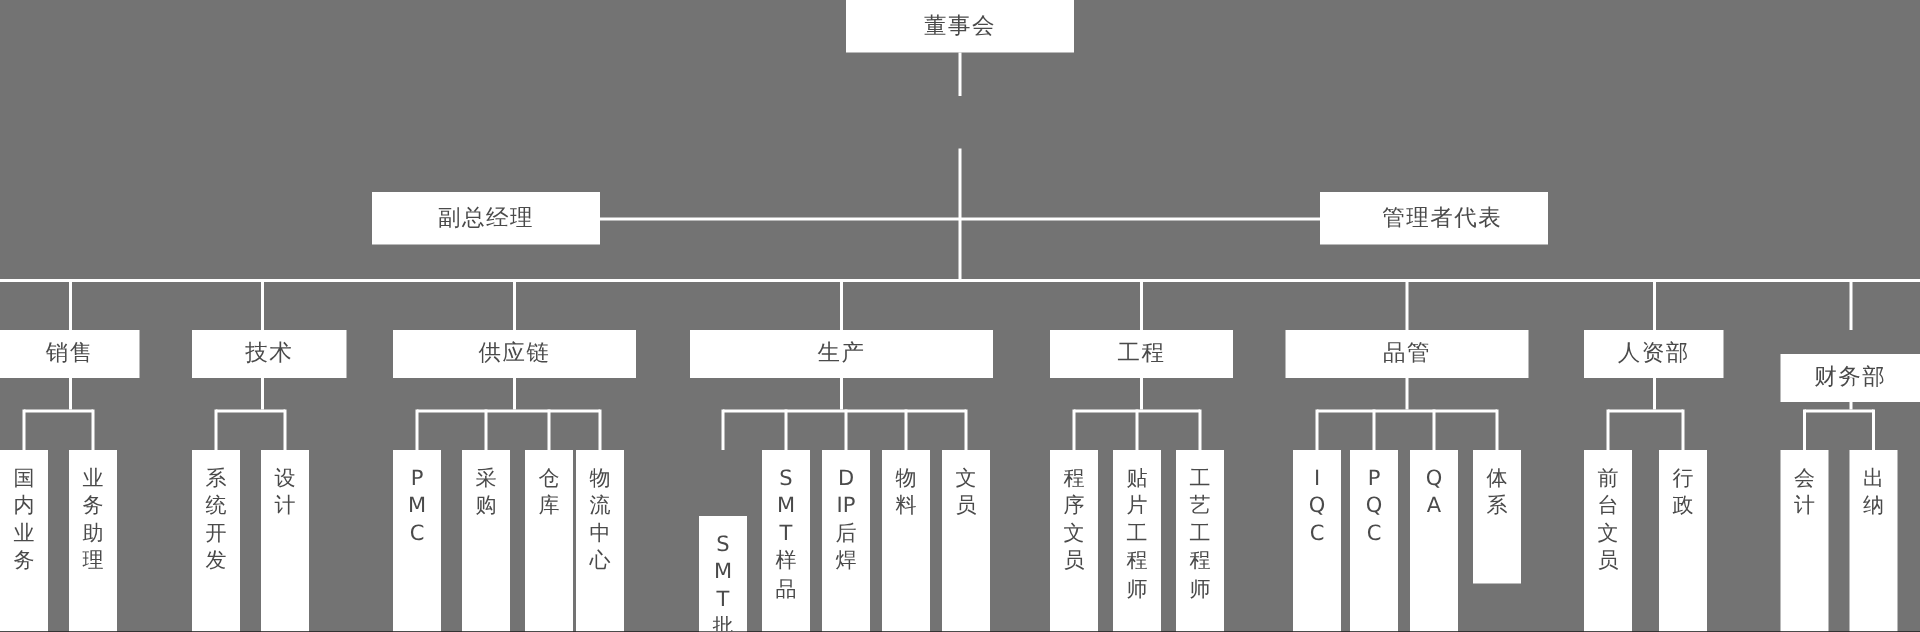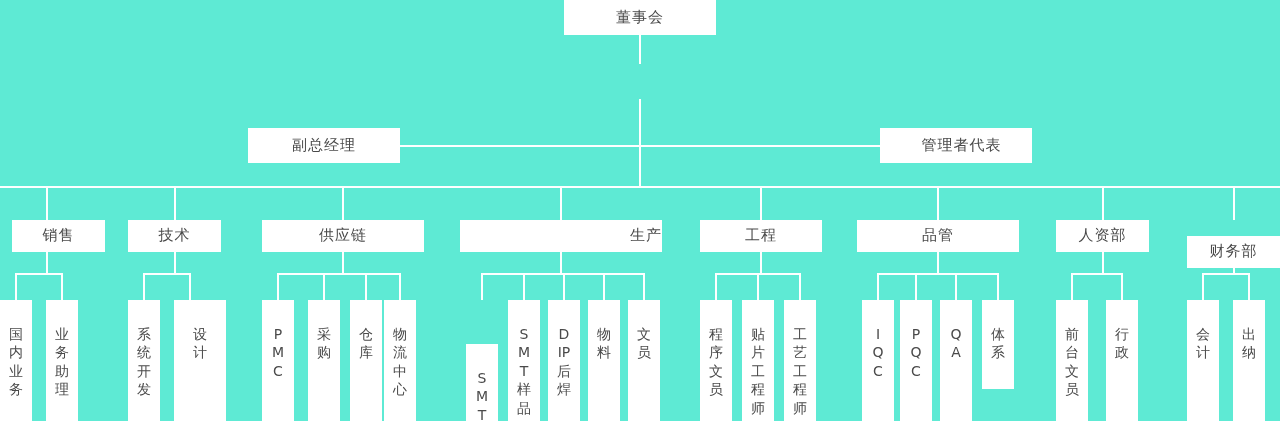--- a/index.html
+++ b/index.html
@@ -4,21 +4,21 @@
 <style>
   html, body {
     margin: 0;
     padding: 0;
     background: #000000;
   }
   #chart-root {
     position: relative;
     width: 1280px;
     height: 421px;
-    background: #5eead4;
+    background: #737373;
     overflow: hidden;
     font-family: "DejaVu Sans", "Liberation Sans", sans-serif;
   }
   .node {
     position: absolute;
     background: #ffffff;
     color: #4a4a4a;
     display: flex;
     align-items: center;
     justify-content: center;
@@ -31,21 +31,21 @@
     font-size: 15px;
   }
   .node.level-dept {
     font-size: 15px;
   }
   .node.leaf {
     font-size: 14px;
     letter-spacing: 0px;
     align-items: flex-start;
     justify-content: center;
-    padding-top: 25px;
+    padding-top: 10px;
     line-height: 1.32;
   }
   .leaf-text {
     display: block;
     width: 1em;
     text-align: center;
     word-break: break-all;
     white-space: normal;
   }
   .conn {
@@ -74,45 +74,45 @@
   </div>
 
   <div class="conn conn-v" style="left:639px; top:35px; height:29px;"></div>
   <div class="conn conn-v" style="left:639px; top:99px; height:88px;"></div>
   <div class="conn conn-h" style="left:400px; top:145px; width:480px;"></div>
 
   <div class="conn conn-h" style="left:0px; top:186px; width:1280px;"></div>
 
   <div id="dept-layer">
       <div class="conn conn-v" style="left:46px; top:186px; height:34px;"></div>
-      <div class="node level-dept" style="left:0px; top:220px; width:93px; height:32px;margin-left:12px;">
+      <div class="node level-dept" style="left:0px; top:220px; width:93px; height:32px;">
         <span>销售</span>
       </div>
       <div class="conn conn-v" style="left:46px; top:252px; height:21px;"></div>
       <div class="conn conn-h" style="left:16px; top:273px; width:46px;"></div>
       <div class="conn conn-v" style="left:15px; top:273px; height:27px;"></div>
       <div class="node leaf" style="left:0px; top:300px; width:32px; height:121px;">
         <span class="leaf-text">国内业务</span>
       </div>
       <div class="conn conn-v" style="left:61px; top:273px; height:27px;"></div>
       <div class="node leaf" style="left:46px; top:300px; width:32px; height:121px;">
         <span class="leaf-text">业务助理</span>
       </div>
       <div class="conn conn-v" style="left:174px; top:186px; height:34px;"></div>
-      <div class="node level-dept" style="left:128px; top:220px; width:93px; height:32px;">
+      <div class="node level-dept" style="left:128px; top:220px; width:103px; height:32px;">
         <span>技术</span>
       </div>
       <div class="conn conn-v" style="left:174px; top:252px; height:21px;"></div>
       <div class="conn conn-h" style="left:144px; top:273px; width:46px;"></div>
       <div class="conn conn-v" style="left:143px; top:273px; height:27px;"></div>
       <div class="node leaf" style="left:128px; top:300px; width:32px; height:121px;">
         <span class="leaf-text">系统开发</span>
       </div>
       <div class="conn conn-v" style="left:189px; top:273px; height:27px;"></div>
-      <div class="node leaf" style="left:174px; top:300px; width:52px; height:121px;">
+      <div class="node leaf" style="left:174px; top:300px; width:32px; height:121px;">
         <span class="leaf-text">设计</span>
       </div>
       <div class="conn conn-v" style="left:342px; top:186px; height:34px;"></div>
       <div class="node level-dept" style="left:262px; top:220px; width:162px; height:32px;">
         <span>供应链</span>
       </div>
       <div class="conn conn-v" style="left:342px; top:252px; height:21px;"></div>
       <div class="conn conn-h" style="left:278px; top:273px; width:122px;"></div>
       <div class="conn conn-v" style="left:277px; top:273px; height:27px;"></div>
       <div class="node leaf" style="left:262px; top:300px; width:32px; height:121px;">
@@ -124,21 +124,21 @@
       </div>
       <div class="conn conn-v" style="left:365px; top:273px; height:27px;"></div>
       <div class="node leaf" style="left:350px; top:300px; width:32px; height:121px;">
         <span class="leaf-text">仓库</span>
       </div>
       <div class="conn conn-v" style="left:399px; top:273px; height:27px;"></div>
       <div class="node leaf" style="left:384px; top:300px; width:32px; height:121px;">
         <span class="leaf-text">物流中心</span>
       </div>
       <div class="conn conn-v" style="left:560px; top:186px; height:34px;"></div>
-      <div class="node level-dept" style="left:460px; top:220px; width:202px; height:32px;justify-content:flex-end;">
+      <div class="node level-dept" style="left:460px; top:220px; width:202px; height:32px;">
         <span>生产</span>
       </div>
       <div class="conn conn-v" style="left:560px; top:252px; height:21px;"></div>
       <div class="conn conn-h" style="left:482px; top:273px; width:162px;"></div>
       <div class="conn conn-v" style="left:481px; top:273px; height:27px;"></div>
       <div class="node leaf" style="left:466px; top:300px; width:32px; height:121px;margin-top:44px;">
         <span class="leaf-text">SMT批量</span>
       </div>
       <div class="conn conn-v" style="left:523px; top:273px; height:27px;"></div>
       <div class="node leaf" style="left:508px; top:300px; width:32px; height:121px;">

